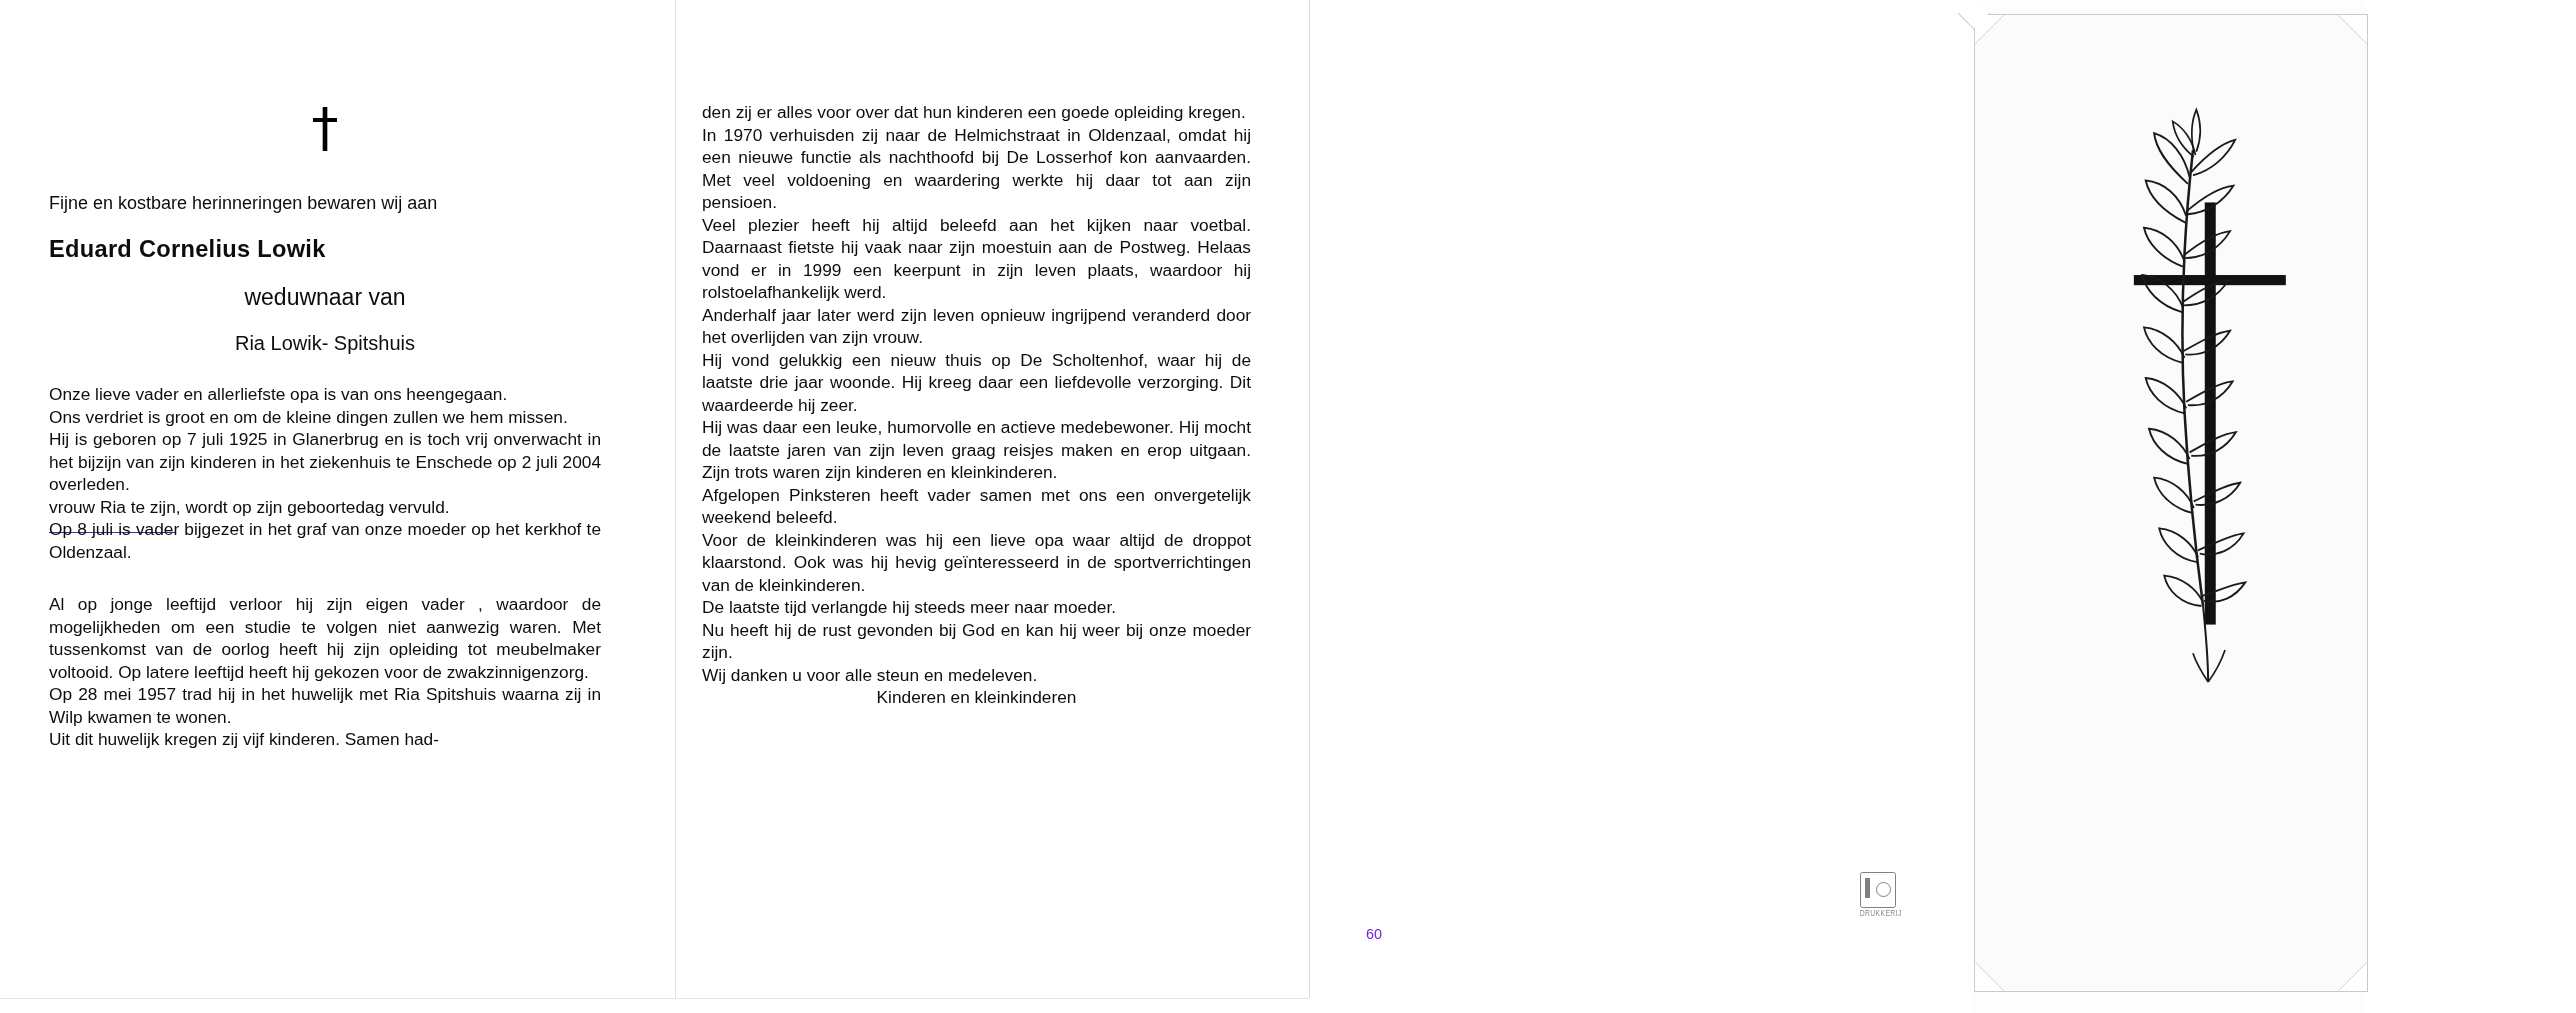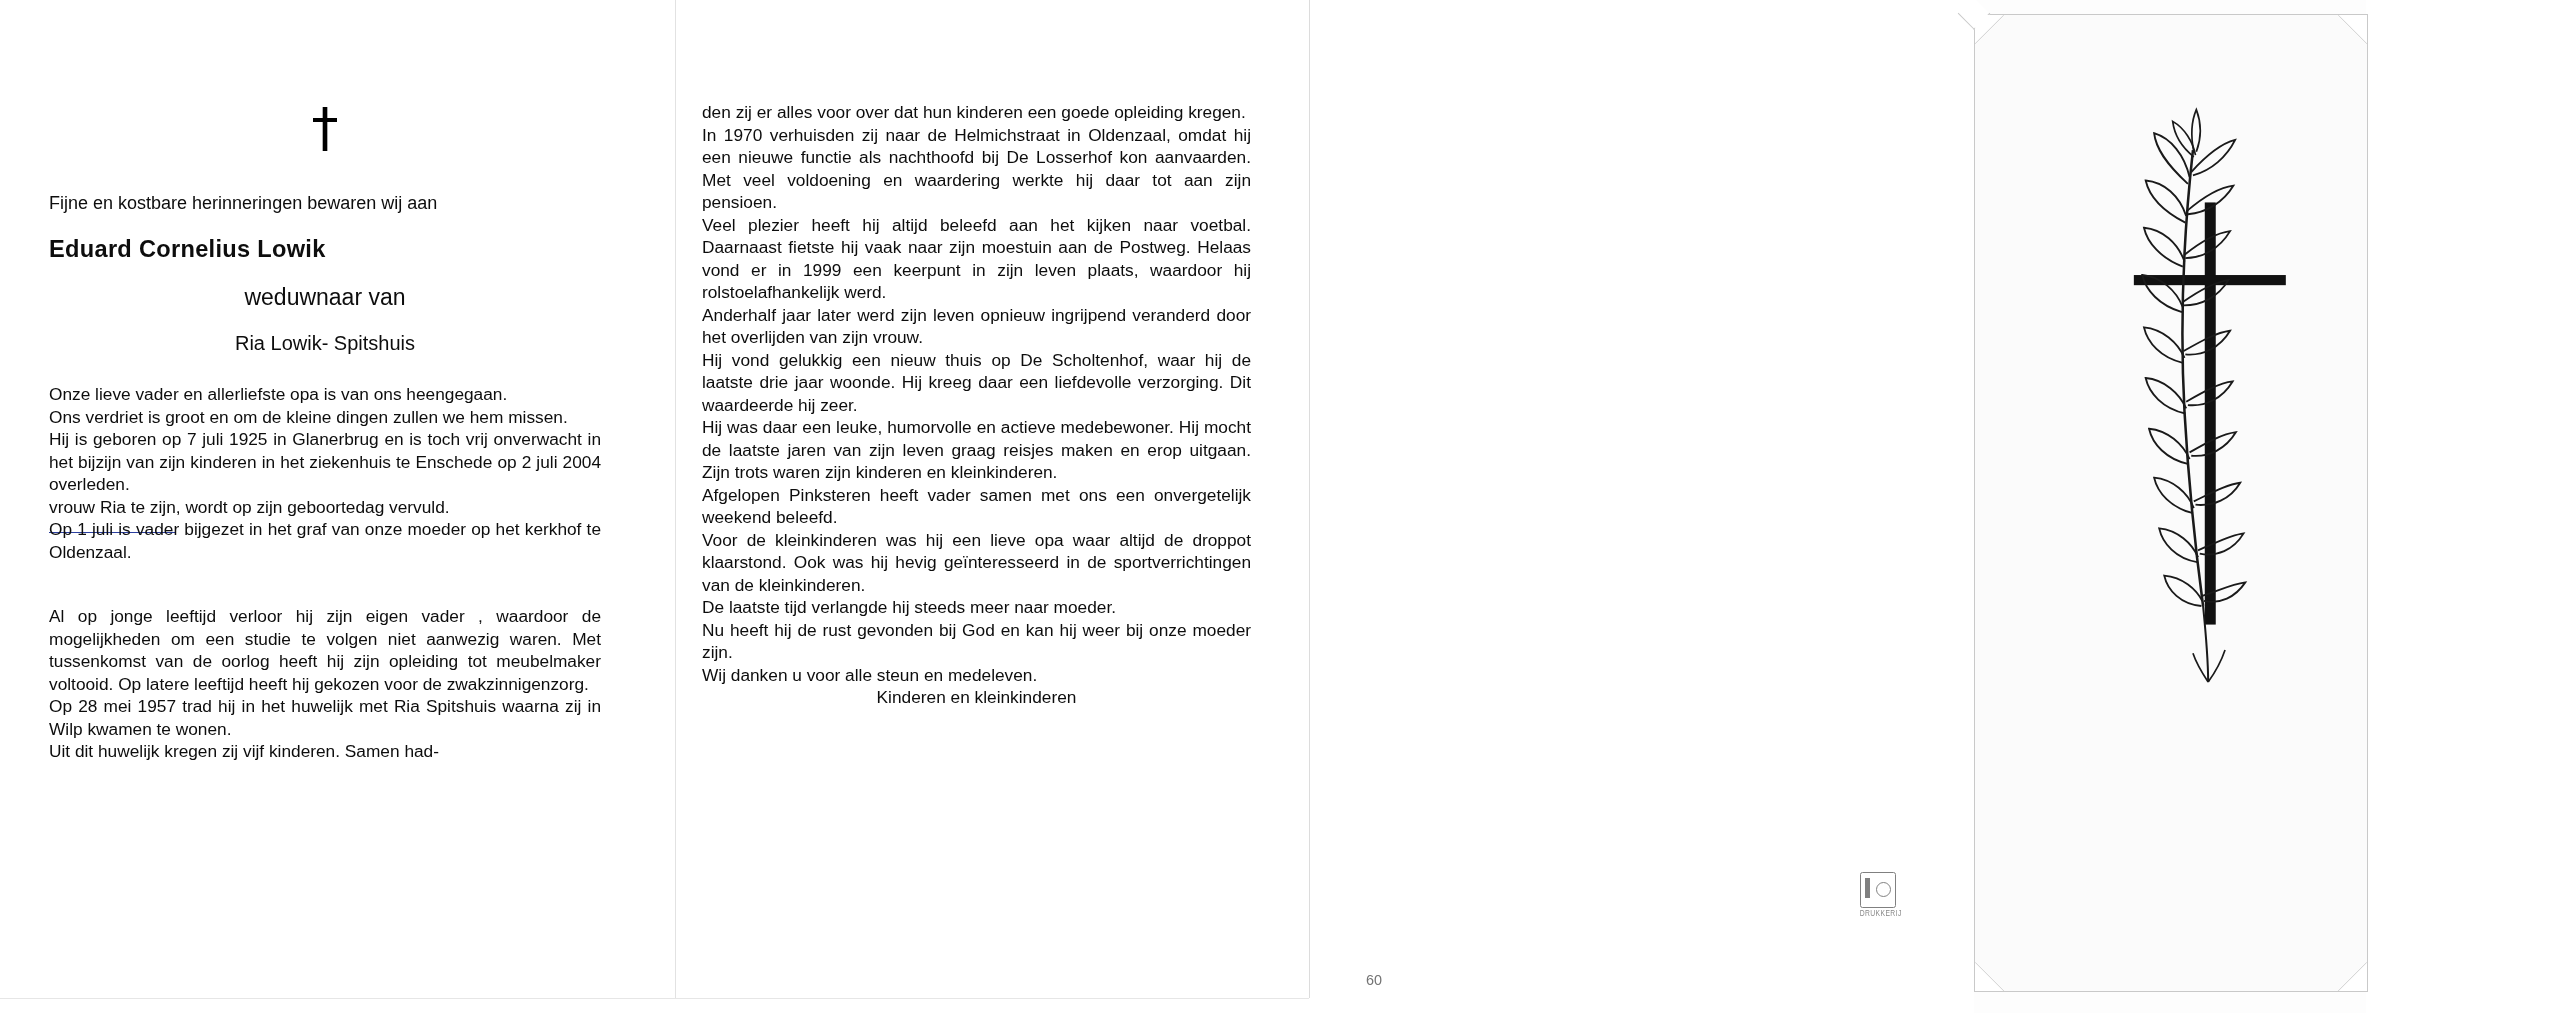--- a/index.html
+++ b/index.html
@@ -104,35 +104,35 @@
   .spouse-name {
     text-align: center;
     font-size: 20px;
     margin: 0 0 29px 0;
   }
   .para {
     margin: 0;
     text-align: justify;
   }
   .para.gap-before { margin-top: 22px; }
-  .para.gap-before-lg { margin-top: 42px; }
+  .para.gap-before-lg { margin-top: 30px; }
   .para.center { text-align: center; }
   .underlined {
     border-bottom: 1.3px solid #2b3fa0;
     padding-bottom: 15px;
   }
   .col-right .para + .para { margin-top: 0; }
 
   
   .page-number {
     position: absolute;
     left: 1366px;
-    top: 972px;
+    top: 926px;
     font-size: 14.4px;
-    color: #737373;
+    color: #6d28d9;
   }
 
   
   .printer-mark {
     position: absolute;
     left: 1857px;
     top: 870px;
     width: 47px;
     height: 59px;
     opacity: 0.55;
@@ -230,21 +230,21 @@
         <div class="cross-glyph">†</div>
         <div class="intro-line">Fijne en kostbare herinneringen bewaren wij aan</div>
         <div class="deceased-name">Eduard Cornelius  Lowik</div>
         <div class="relation">weduwnaar van</div>
         <div class="spouse-name">Ria Lowik- Spitshuis</div>
 
         <p class="para">Onze lieve vader en allerliefste opa is van ons heengegaan.</p>
         <p class="para">Ons verdriet is groot en om de kleine dingen zullen we hem missen.</p>
         <p class="para"><span>Hij is geboren op 7 juli 1925 in Glanerbrug en is toch vrij onverwacht in het bijzijn van zijn kinderen in het ziekenhuis te Enschede op 2 juli 2004 overleden.</span></p>
         <p class="para"><span class="underlined">vrouw Ria te zijn</span><span>, wordt op zijn geboortedag vervuld.</span></p>
-        <p class="para">Op 1 juli is vader bijgezet in het graf van onze moeder op het kerkhof te Oldenzaal.</p>
+        <p class="para">Op 8 juli is vader bijgezet in het graf van onze moeder op het kerkhof te Oldenzaal.</p>
         <p class="para gap-before-lg">Al op jonge leeftijd verloor hij zijn eigen vader , waardoor de mogelijkheden om een studie te volgen niet aanwezig waren. Met tussenkomst van de oorlog heeft hij zijn opleiding tot meubelmaker voltooid. Op latere leeftijd heeft hij gekozen voor de zwakzinnigenzorg.</p>
         <p class="para">Op 28 mei 1957 trad hij in het huwelijk met Ria Spitshuis waarna zij in Wilp kwamen te wonen.</p>
         <p class="para">Uit dit huwelijk kregen zij vijf kinderen. Samen had-</p>
       </div>
 
       <div class="col col-right">
         <p class="para">den zij er alles voor over dat hun kinderen een goede opleiding kregen.</p>
         <p class="para">In 1970 verhuisden zij naar de Helmichstraat in Oldenzaal, omdat hij een nieuwe functie als nachthoofd bij De Losserhof kon aanvaarden. Met veel voldoening en waardering  werkte hij daar tot aan zijn pensioen.</p>
         <p class="para">Veel plezier heeft hij altijd beleefd aan het kijken naar voetbal. Daarnaast fietste hij vaak naar zijn moestuin aan de Postweg. Helaas vond er in 1999 een keerpunt in zijn leven plaats, waardoor hij rolstoelafhankelijk werd.</p>
         <p class="para">Anderhalf jaar later werd zijn leven opnieuw ingrijpend veranderd door het overlijden van zijn vrouw.</p>

